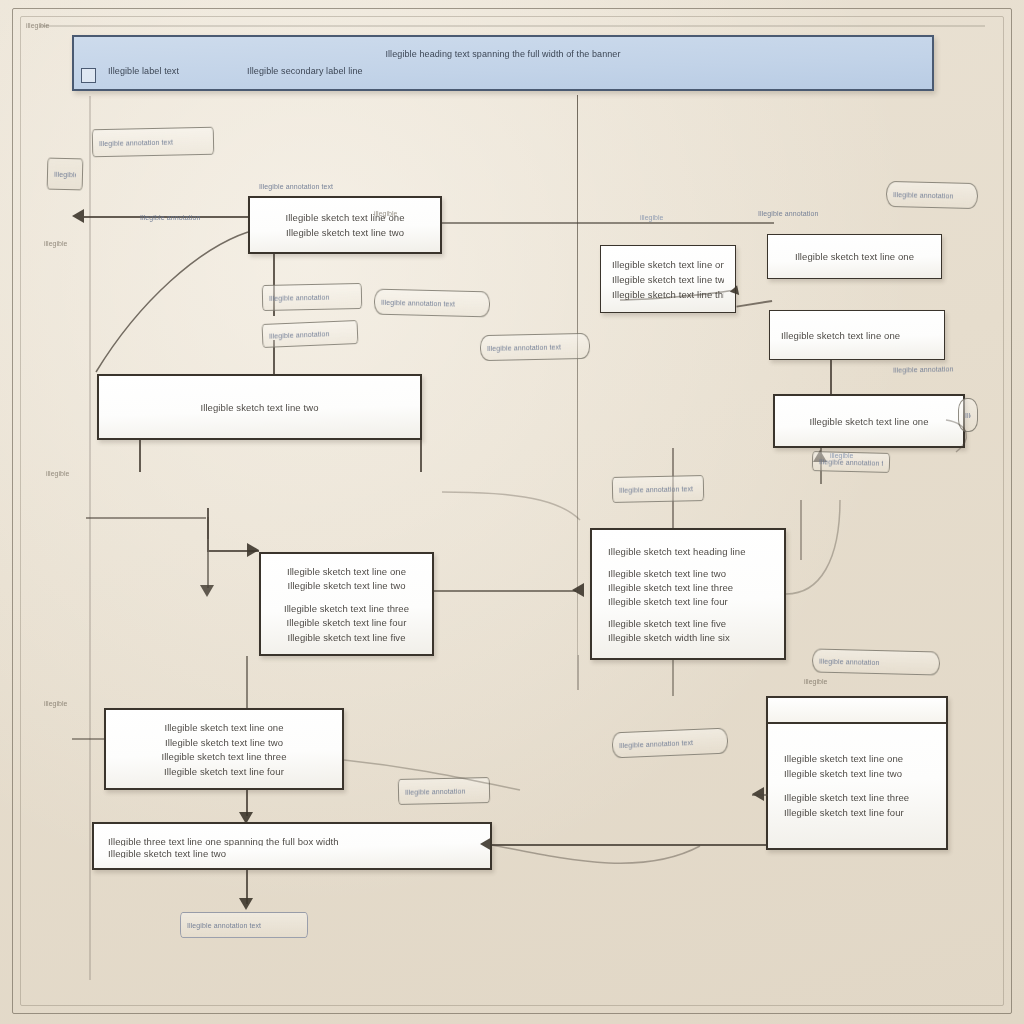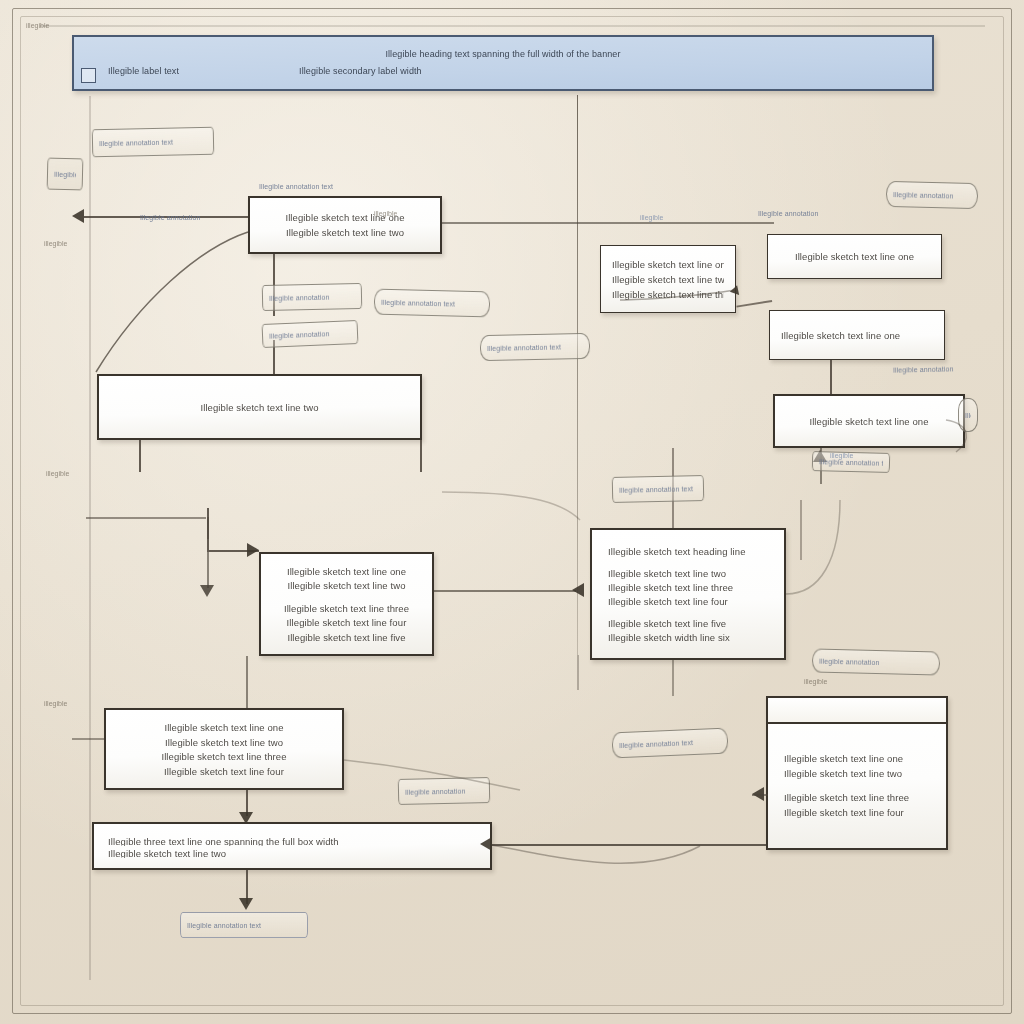--- a/index.html
+++ b/index.html
@@ -54,21 +54,21 @@
   
   .banner{
     position:absolute;
     background:linear-gradient(178deg,#cddbec 0%,#c2d3e8 60%,#b9cce4 100%);
     border:2px solid #4a5a72;
     box-shadow:2px 3px 5px rgba(60,50,38,.2);
     box-sizing:border-box;
     padding:9px 22px 7px 22px;
   }
   .banner .ptxt{color:#28313f;font-size:9px;line-height:17px;filter:blur(.4px);}
-  .banner .row2{display:flex;gap:120px;padding-left:12px;}
+  .banner .row2{display:flex;gap:68px;padding-left:12px;}
   .banner-mark{
     position:absolute;left:7px;bottom:6px;width:13px;height:13px;
     border:1px solid #4a5a72;background:rgba(255,255,255,.45);
   }
 
   
   .note{
     position:absolute;box-sizing:border-box;
     border:1px solid rgba(108,104,94,.75);
     background:linear-gradient(180deg,rgba(252,250,245,.5),rgba(233,227,214,.35));
@@ -108,21 +108,21 @@
 
 <div id="canvas">
 
   <div class="frame"></div>
   <div class="frame inner"></div>
 
   <div class="banner" style="left:72px;top:35px;width:862px;height:56px;">
     <span class="ptxt c">Illegible heading text spanning the full width of the banner</span>
     <div class="row2">
       <span class="ptxt">Illegible label text</span>
-      <span class="ptxt">Illegible secondary label width</span>
+      <span class="ptxt">Illegible secondary label line</span>
     </div>
     <div class="banner-mark"></div>
   </div>
 
   <div class="spine"></div>
   <div class="conn v" style="left:577px;top:655px;height:35px;opacity:.35;"></div>
 
   <div class="box" style="left:248px;top:196px;width:194px;height:58px;">
     <span class="ptxt">Illegible sketch text line one</span>
     <span class="ptxt">Illegible sketch text line two</span>

